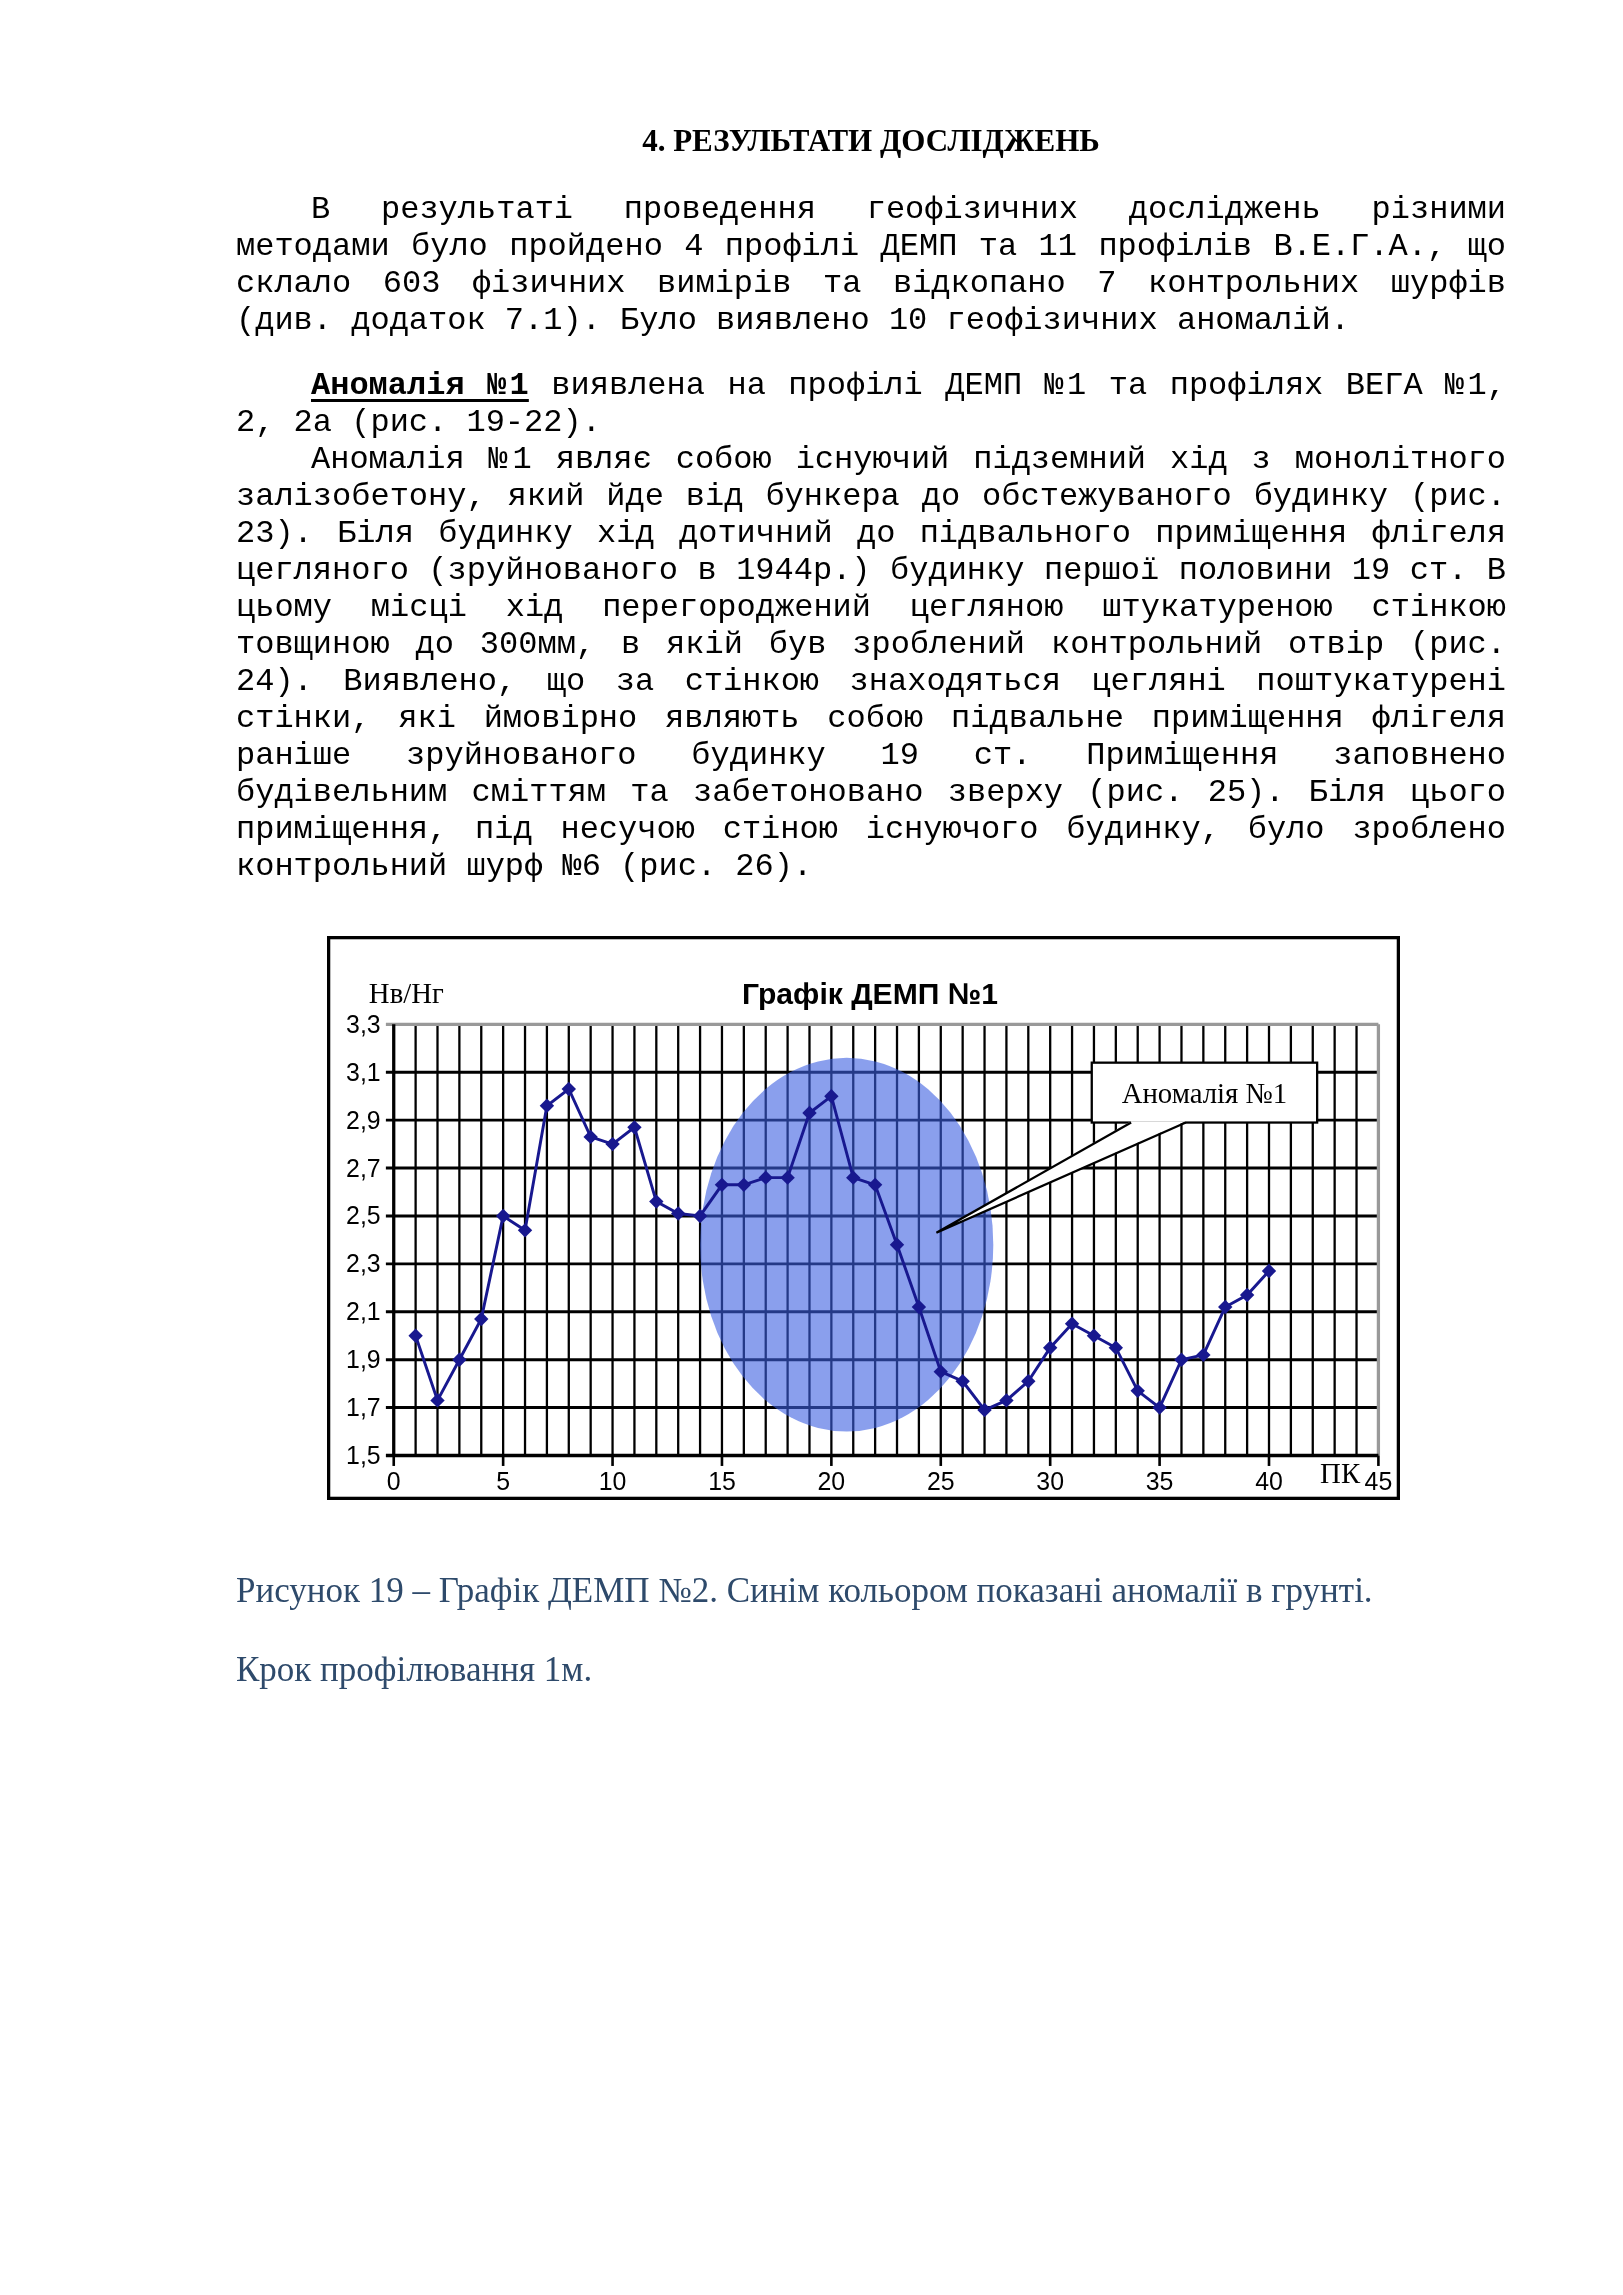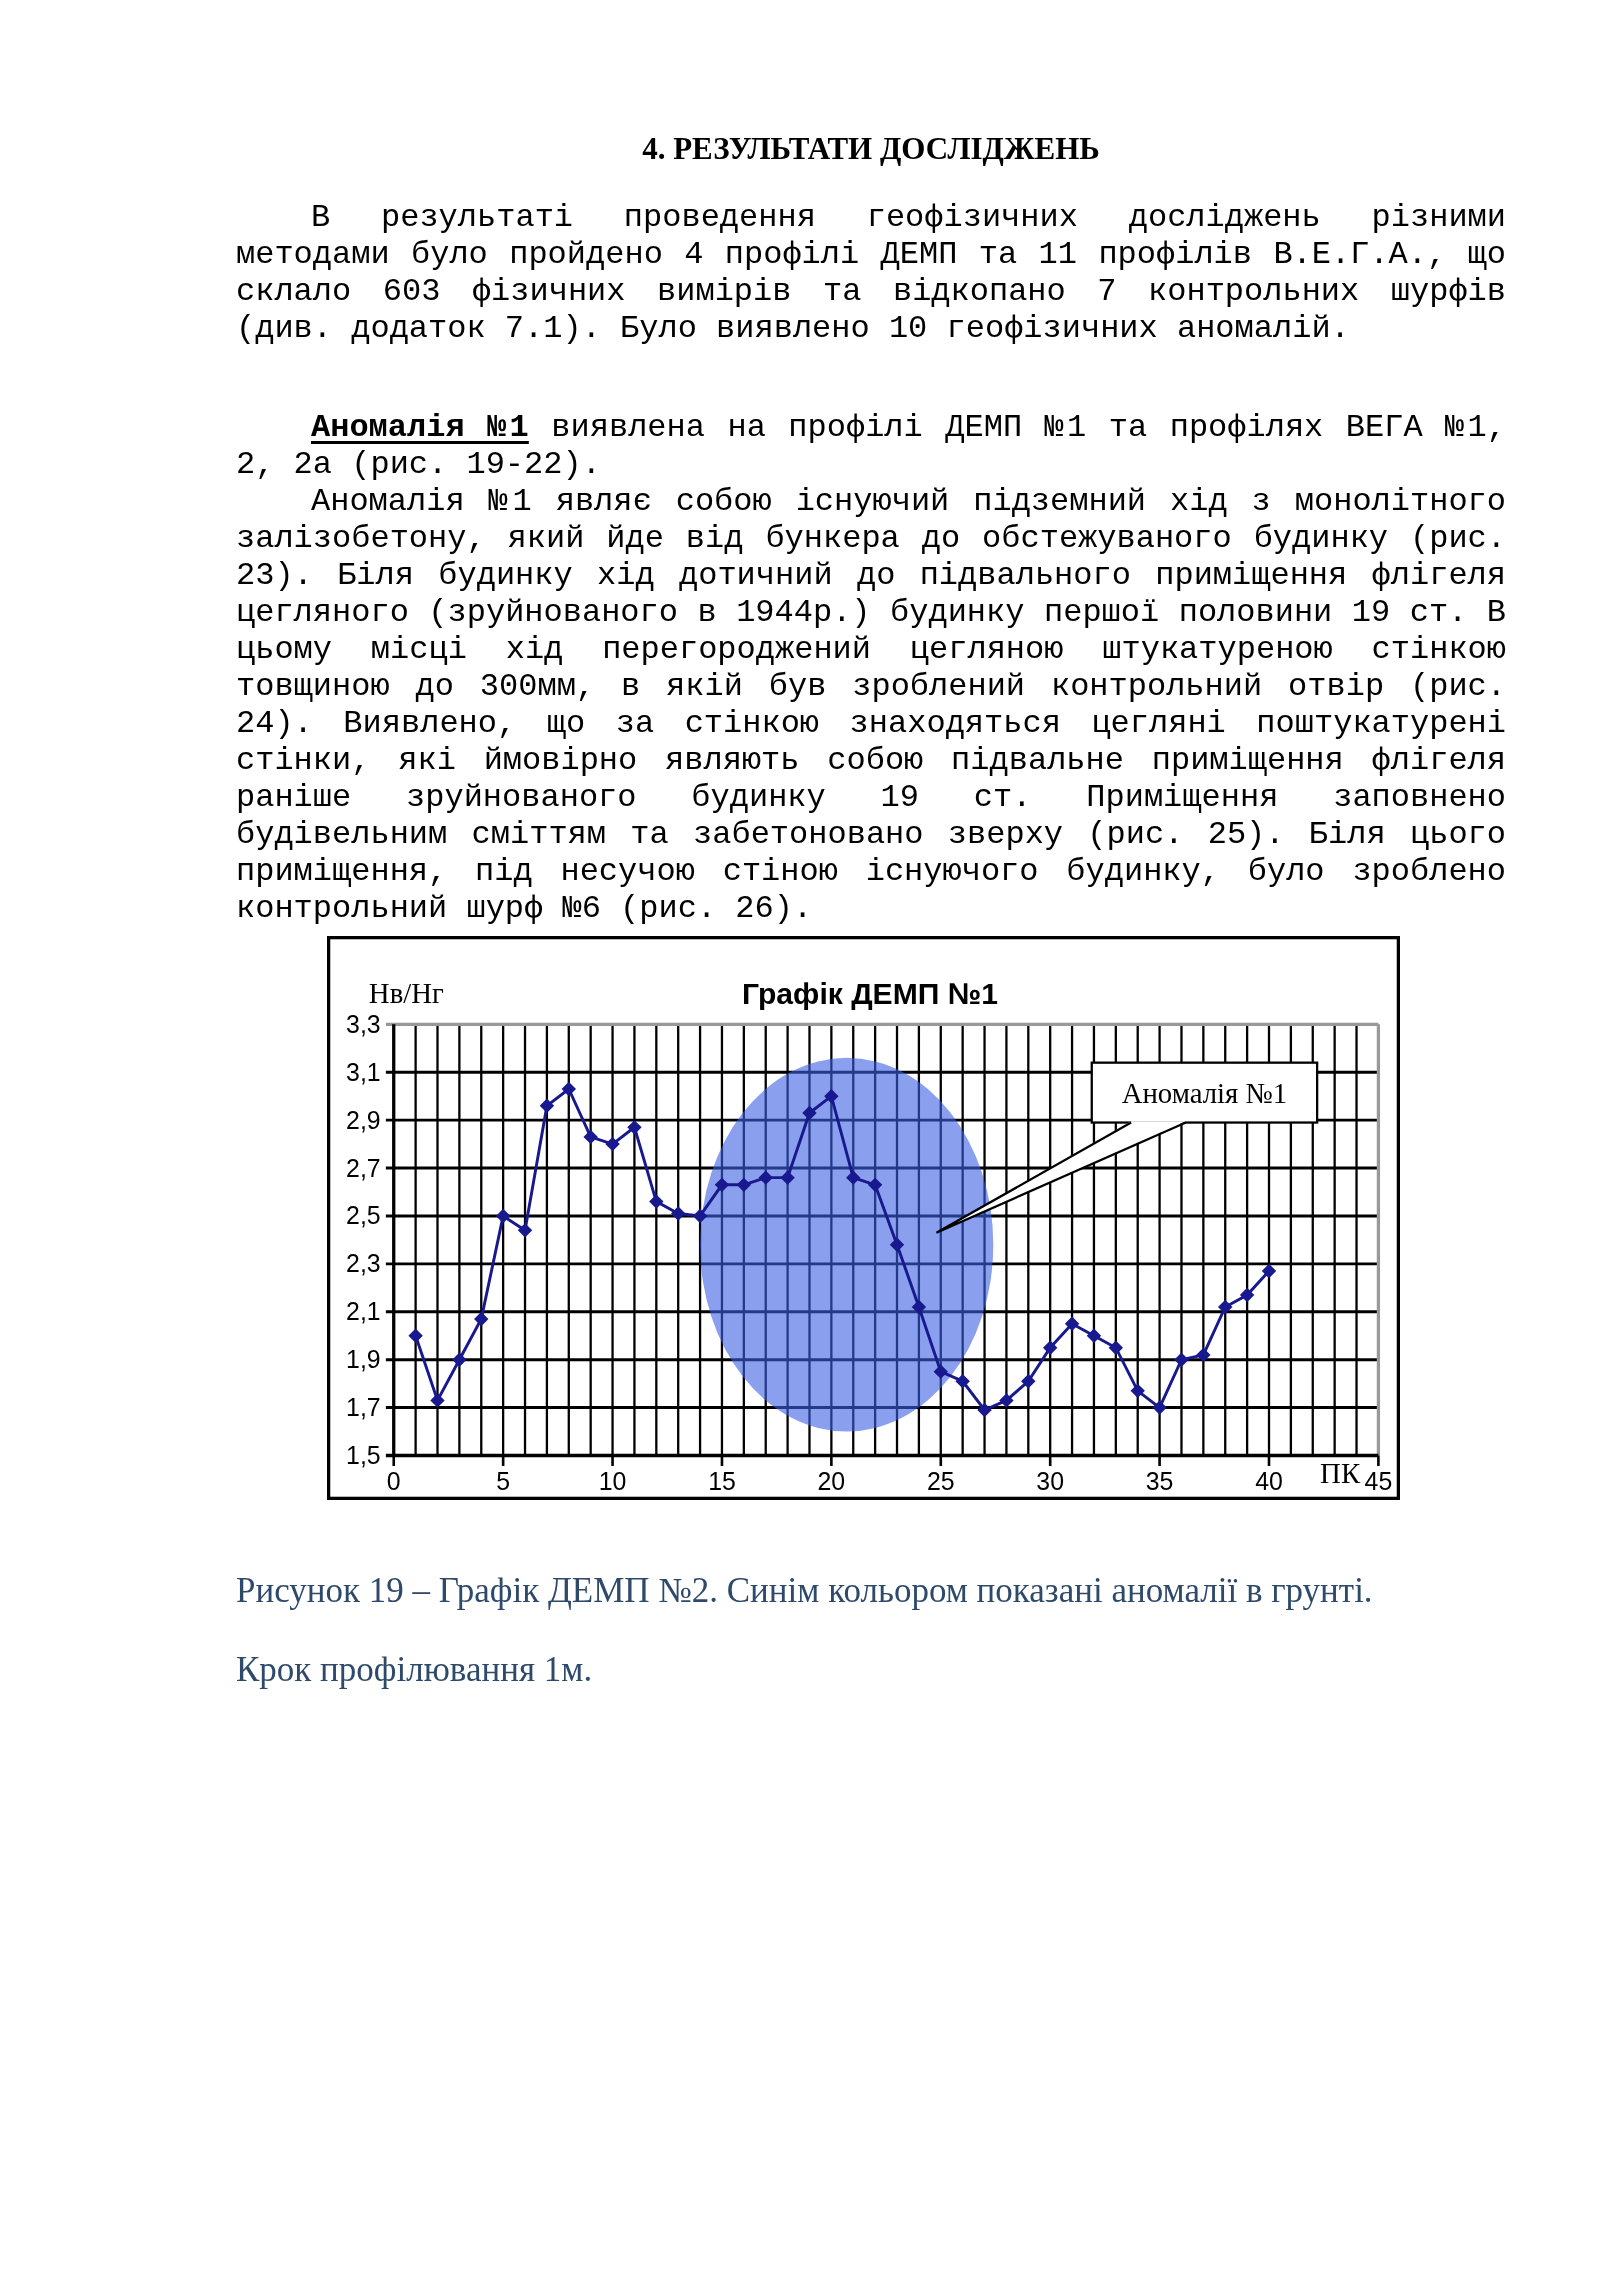--- a/index.html
+++ b/index.html
@@ -2,30 +2,30 @@
 <html style="font-size:10.5px"><head>
 <meta charset="utf-8">
 <style>
   html,body{margin:0;padding:0;}
   body{
     width:1624px;height:2295px;background:#ffffff;position:relative;
     font-family:"Liberation Serif", serif;color:#000;overflow:hidden;
   }
   .content{position:absolute;left:236px;top:121px;width:1270px;}
   h1.doc-heading{
-    margin:8px;font-size:31px;line-height:39px;font-weight:bold;text-align:center;
+    margin:0;font-size:31px;line-height:39px;font-weight:bold;text-align:center;
     font-family:"Liberation Serif", serif;
   }
   p.body-par{
     margin:0;font-size:32px;line-height:37px;text-align:justify;text-align-last:left;
     text-indent:75px;
     font-family:Liberation Mono, monospace;
   }
   p.par-1{margin-top:31px;}
-  p.par-2{margin-top:62px;}
+  p.par-2{margin-top:28px;}
   p.par-3{margin-top:0;}
   .lead-bu{font-weight:bold;text-decoration:underline;text-decoration-thickness:2.6px;text-underline-offset:5.2px;}
   .figure-wrap{position:absolute;left:327px;top:936px;width:1073px;height:564px;}
   .caption{
     position:absolute;left:236px;top:1551px;width:1217px;
     font-size:35px;line-height:79px;color:#2e4a6b;text-align:left;
     font-family:"Liberation Serif", serif;
   }
   
   .ax-lab{font:38px "Liberation Sans", sans-serif;fill:#000;}

